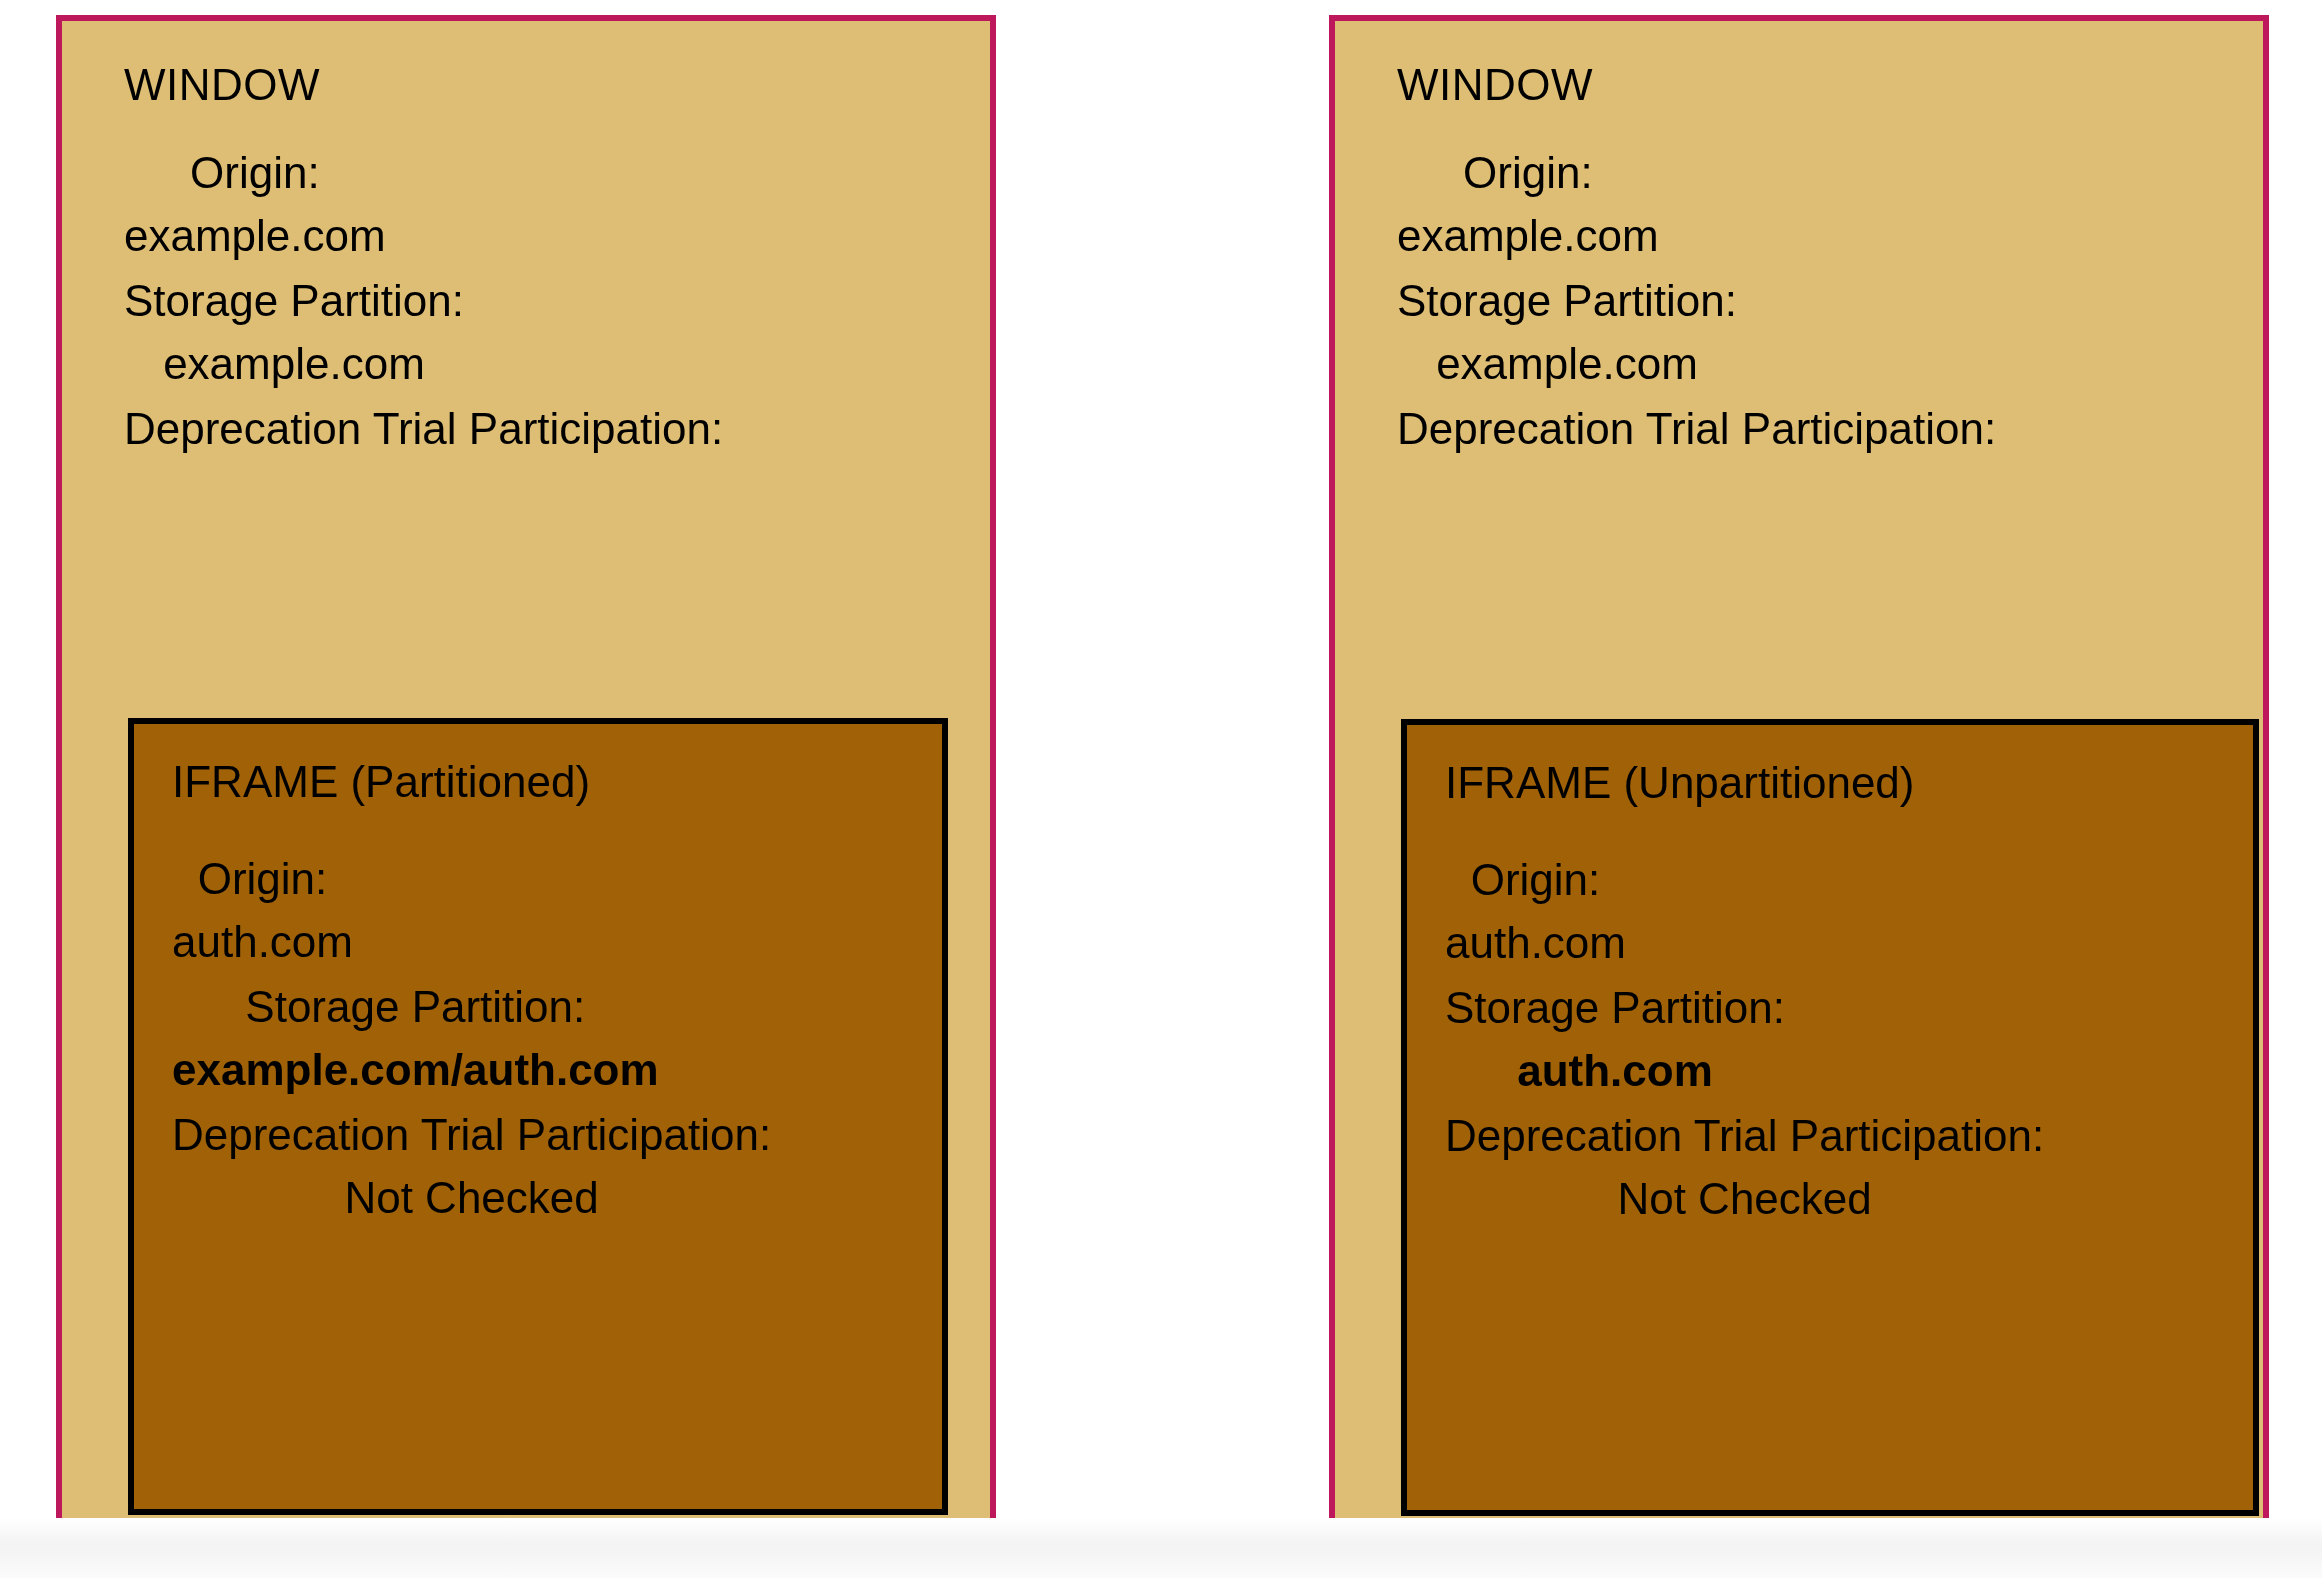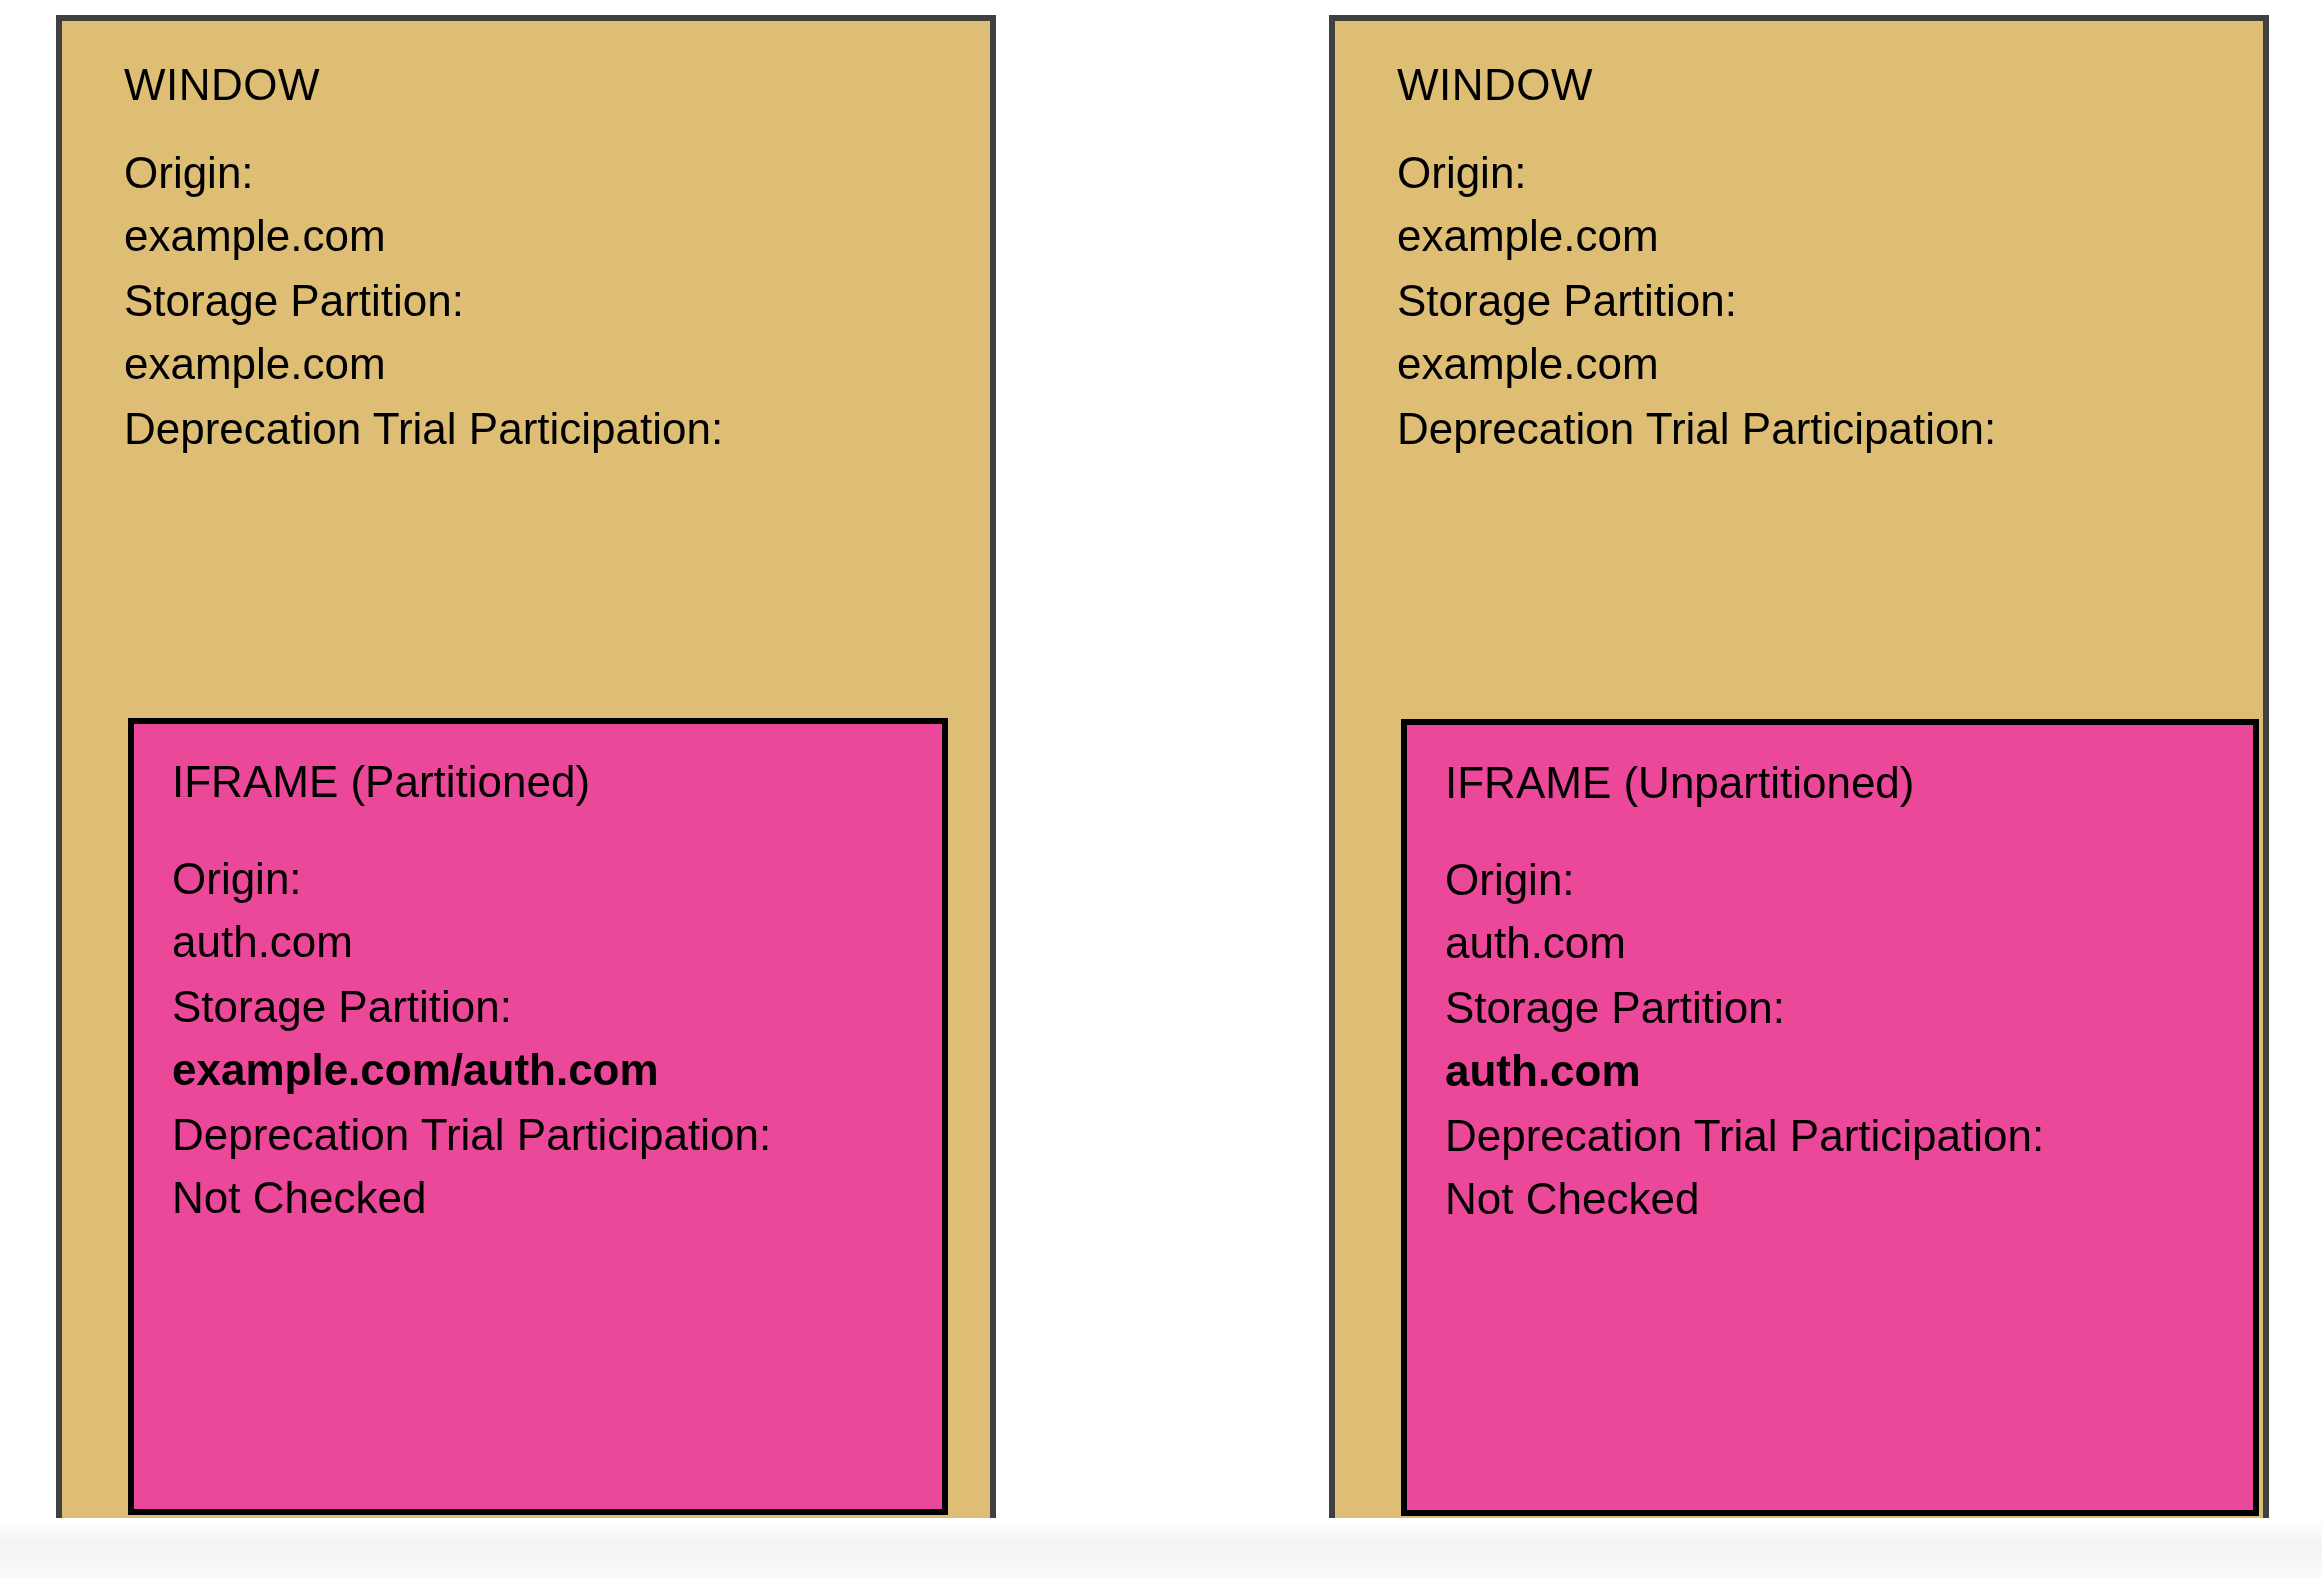--- a/index.html
+++ b/index.html
@@ -27,29 +27,30 @@
     right: 0;
     bottom: 0;
     height: 60px;
     background: linear-gradient(to bottom, #ffffff 0%, #f3f3f3 45%, #fbfbfb 100%);
     pointer-events: none;
   }
   .window-box {
     position: absolute;
     box-sizing: border-box;
     background: #debe74;
-    border: 6px solid #404040;
+    border: 6px solid #be185d;
+    text-align: center;
   }
   #window-left  { left: 56px;   top: 15px; width: 940px;  height: 1536px; }
   #window-right { left: 1329px; top: 15px; width: 940px;  height: 1536px; }
 
   .iframe-box {
     position: absolute;
     box-sizing: border-box;
-    background: #ec4899;
+    background: #a16207;
     border: 6px solid #000000;
   }
   #iframe-left  { left: 66px; top: 697px; width: 820px; height: 797px; }
   #iframe-right { left: 66px; top: 698px; width: 858px; height: 797px; }
 
   .window-title {
     position: absolute;
     left: 62px;
     top: 38px;
     font-size: 44px;

